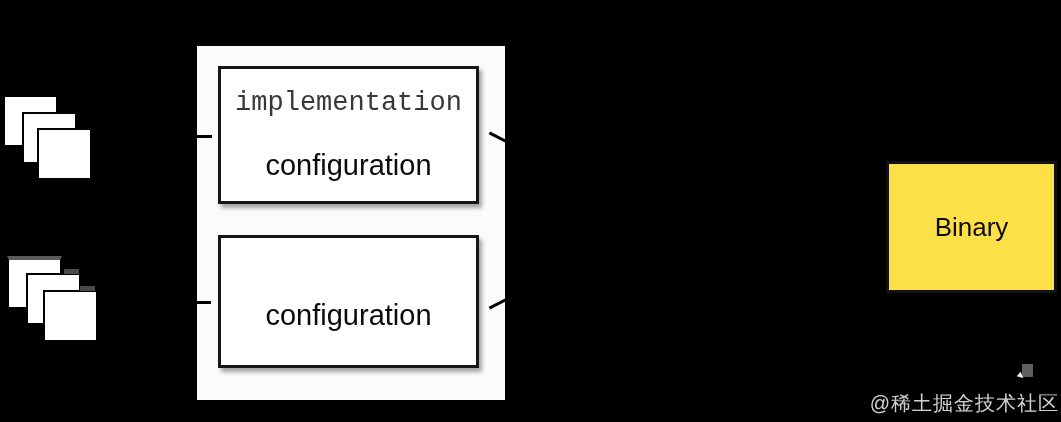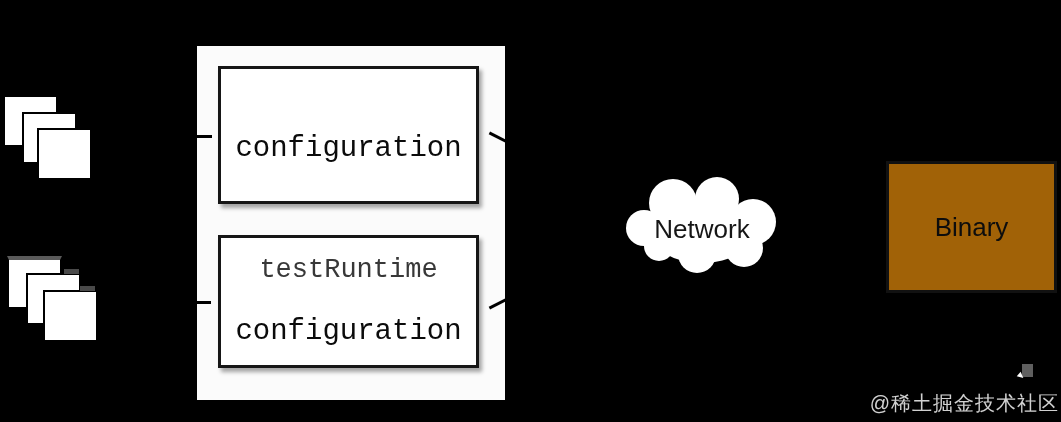--- a/index.html
+++ b/index.html
@@ -55,21 +55,21 @@
   .box-impl { top: 20px;  height: 132px; }
   .box-test { top: 189px; height: 127px; }
   .code-line {
     font-family: "Liberation Mono", monospace;
     font-size: 27px;
     color: #383838;
     white-space: nowrap;
     line-height: 33px;
   }
   .label-line {
-    font-family: Liberation Mono, monospace;
+    font-family: Liberation Sans, sans-serif;
     font-size: 29px;
     color: #0b0b0b;
     white-space: nowrap;
     line-height: 36px;
     margin-top: 27px;
   }
 
   
   .stub {
     position: absolute;
@@ -91,21 +91,21 @@
     text-align: center;
     font-size: 26px;
     color: #161616;
   }
 
   
   .repo {
     position: absolute;
     left: 886px; top: 161px;
     width: 165px; height: 126px;
-    background: #a16207;
+    background: #fde047;
     border: 3px solid #111111;
     display: flex; flex-direction: column;
     align-items: center; justify-content: center;
   }
   .repo-line {
     font-size: 26px;
     color: #0d0d0d;
     line-height: 33px;
     white-space: nowrap;
   }
@@ -151,52 +151,33 @@
   <div class="stack stack-test">
     <div class="card c1"></div>
     <div class="card c2"></div>
     <div class="card c3"></div>
   </div>
   <div class="gray-tick" style="left:64px; top:269px;"></div>
   <div class="gray-tick" style="left:80px; top:286px;"></div>
 
   <div class="panel">
     <div class="config-box box-impl">
+      <div class="code-line">implementation</div>
       <div class="label-line">configuration</div>
     </div>
     <div class="config-box box-test">
-      <div class="code-line">testRuntime</div>
       <div class="label-line">configuration</div>
     </div>
   </div>
 
   <div class="stub stub-left-top"></div>
   <div class="stub stub-left-bottom"></div>
   <div class="stub stub-right-top"></div>
   <div class="stub stub-right-bottom"></div>
 
-  <div class="cloud">
-    <svg width="158" height="100" viewBox="0 0 158 100">
-      <g fill="#ffffff">
-        <ellipse cx="79" cy="54" rx="53" ry="33"></ellipse>
-        <circle cx="21" cy="52" r="18"></circle>
-        <circle cx="50" cy="27" r="24"></circle>
-        <circle cx="94" cy="23" r="22"></circle>
-        <circle cx="130" cy="46" r="23"></circle>
-        <circle cx="121" cy="72" r="19"></circle>
-        <circle cx="74" cy="78" r="19"></circle>
-        <circle cx="36" cy="70" r="15"></circle>
-      </g>
-      <g fill="#000000">
-        <circle cx="50" cy="98" r="6"></circle>
-        <circle cx="100" cy="99" r="6"></circle>
-      </g>
-    </svg>
-    <div class="cloud-label">Network</div>
-  </div>
 
   <div class="repo">
     <div class="repo-line">Binary</div>
   </div>
 
   <div class="wm-badge"></div>
   <div class="watermark">@稀土掘金技术社区</div>
 
 </div>
 

